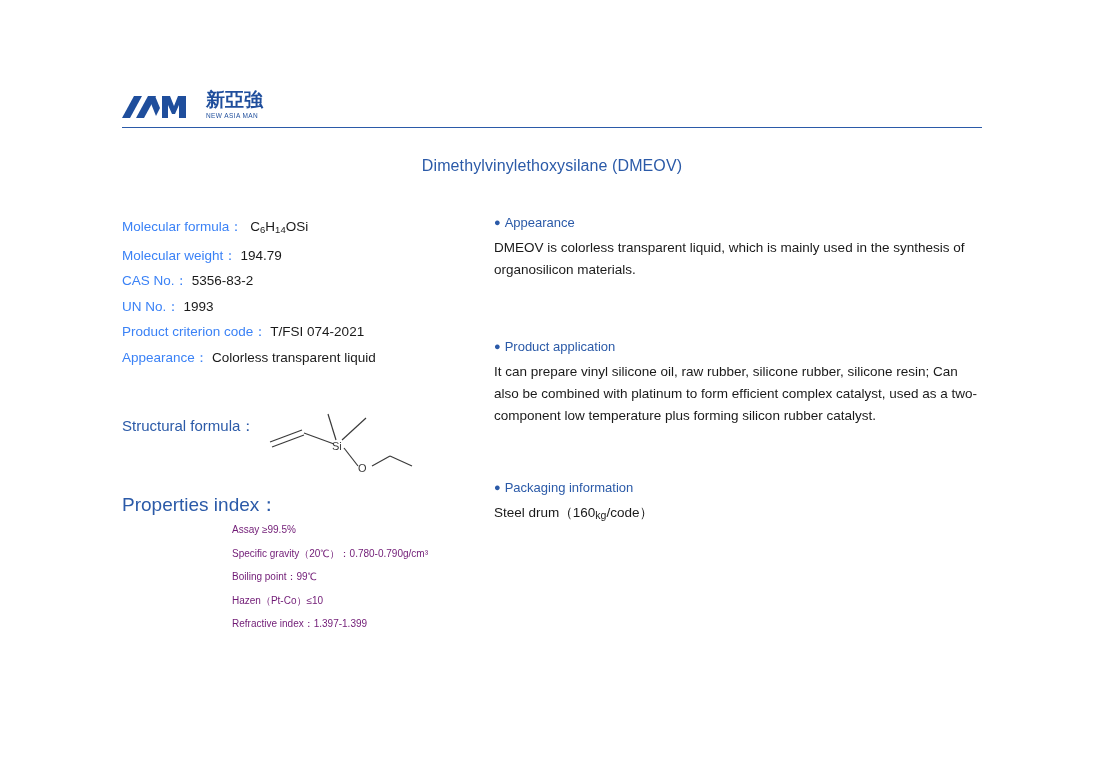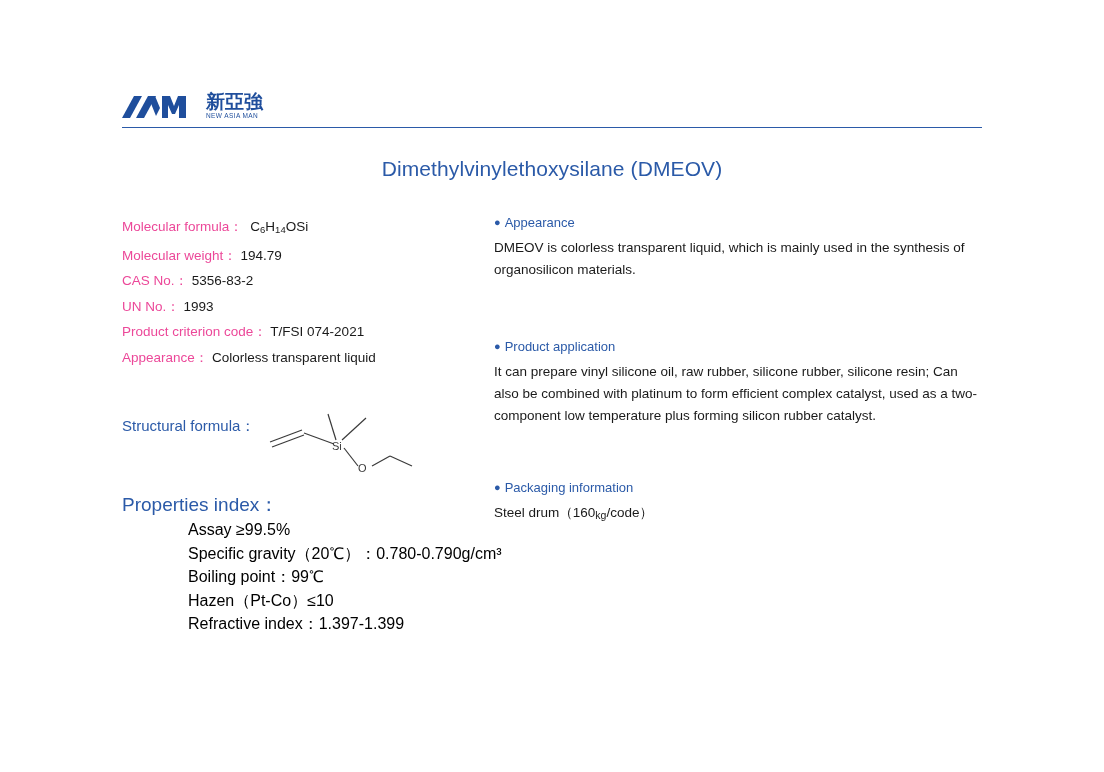--- a/index.html
+++ b/index.html
@@ -39,21 +39,21 @@
     display: block;
   }
   .logo-cn {
     display: flex;
     flex-direction: column;
     justify-content: flex-end;
     line-height: 1;
     padding-bottom: 1px;
   }
   .logo-cn-main {
-    font-family: Liberation Serif, serif;
+    font-family: Liberation Mono, monospace;
     font-size: 19px;
     font-weight: bold;
     color: #1f4e9c;
     letter-spacing: 0px;
   }
   .logo-cn-sub {
     font-family: "Liberation Sans", sans-serif;
     font-size: 6.5px;
     color: #1f4e9c;
     letter-spacing: 0.4px;
@@ -68,40 +68,40 @@
     background: #2b5aa8;
   }
 
   
   .doc-title {
     position: absolute;
     left: 0;
     top: 157px;
     width: 1104px;
     text-align: center;
-    font-size: 21px;
+    font-size: 16px;
     color: #2b5aa8;
     letter-spacing: 0.1px;
   }
 
   
   .left-col {
     position: absolute;
     left: 122px;
     top: 214px;
     width: 360px;
   }
   .prop-line {
     font-size: 13.5px;
     line-height: 25.5px;
     color: #1a1a1a;
     white-space: nowrap;
   }
   .label-blue {
-    color: #ec4899;
+    color: #3b82f6;
   }
   .sub {
     font-size: 9.5px;
     vertical-align: -0.25em;
   }
 
   
   .struct-block {
     position: absolute;
     left: 122px;
@@ -136,24 +136,25 @@
     line-height: 22px;
     margin-bottom: 2px;
   }
   .props-list {
     margin: 0;
     padding: 0;
     list-style: none;
     padding-left: 66px;
   }
   .props-list li {
-    font-size: 16px;
+    font-size: 10px;
     line-height: 23.5px;
-    color: #000000;
+    color: #701a75;
     white-space: nowrap;
+    margin-left: 44px;
   }
 
   
   .right-col {
     position: absolute;
     left: 494px;
     top: 212px;
     width: 492px;
   }
   .section {

